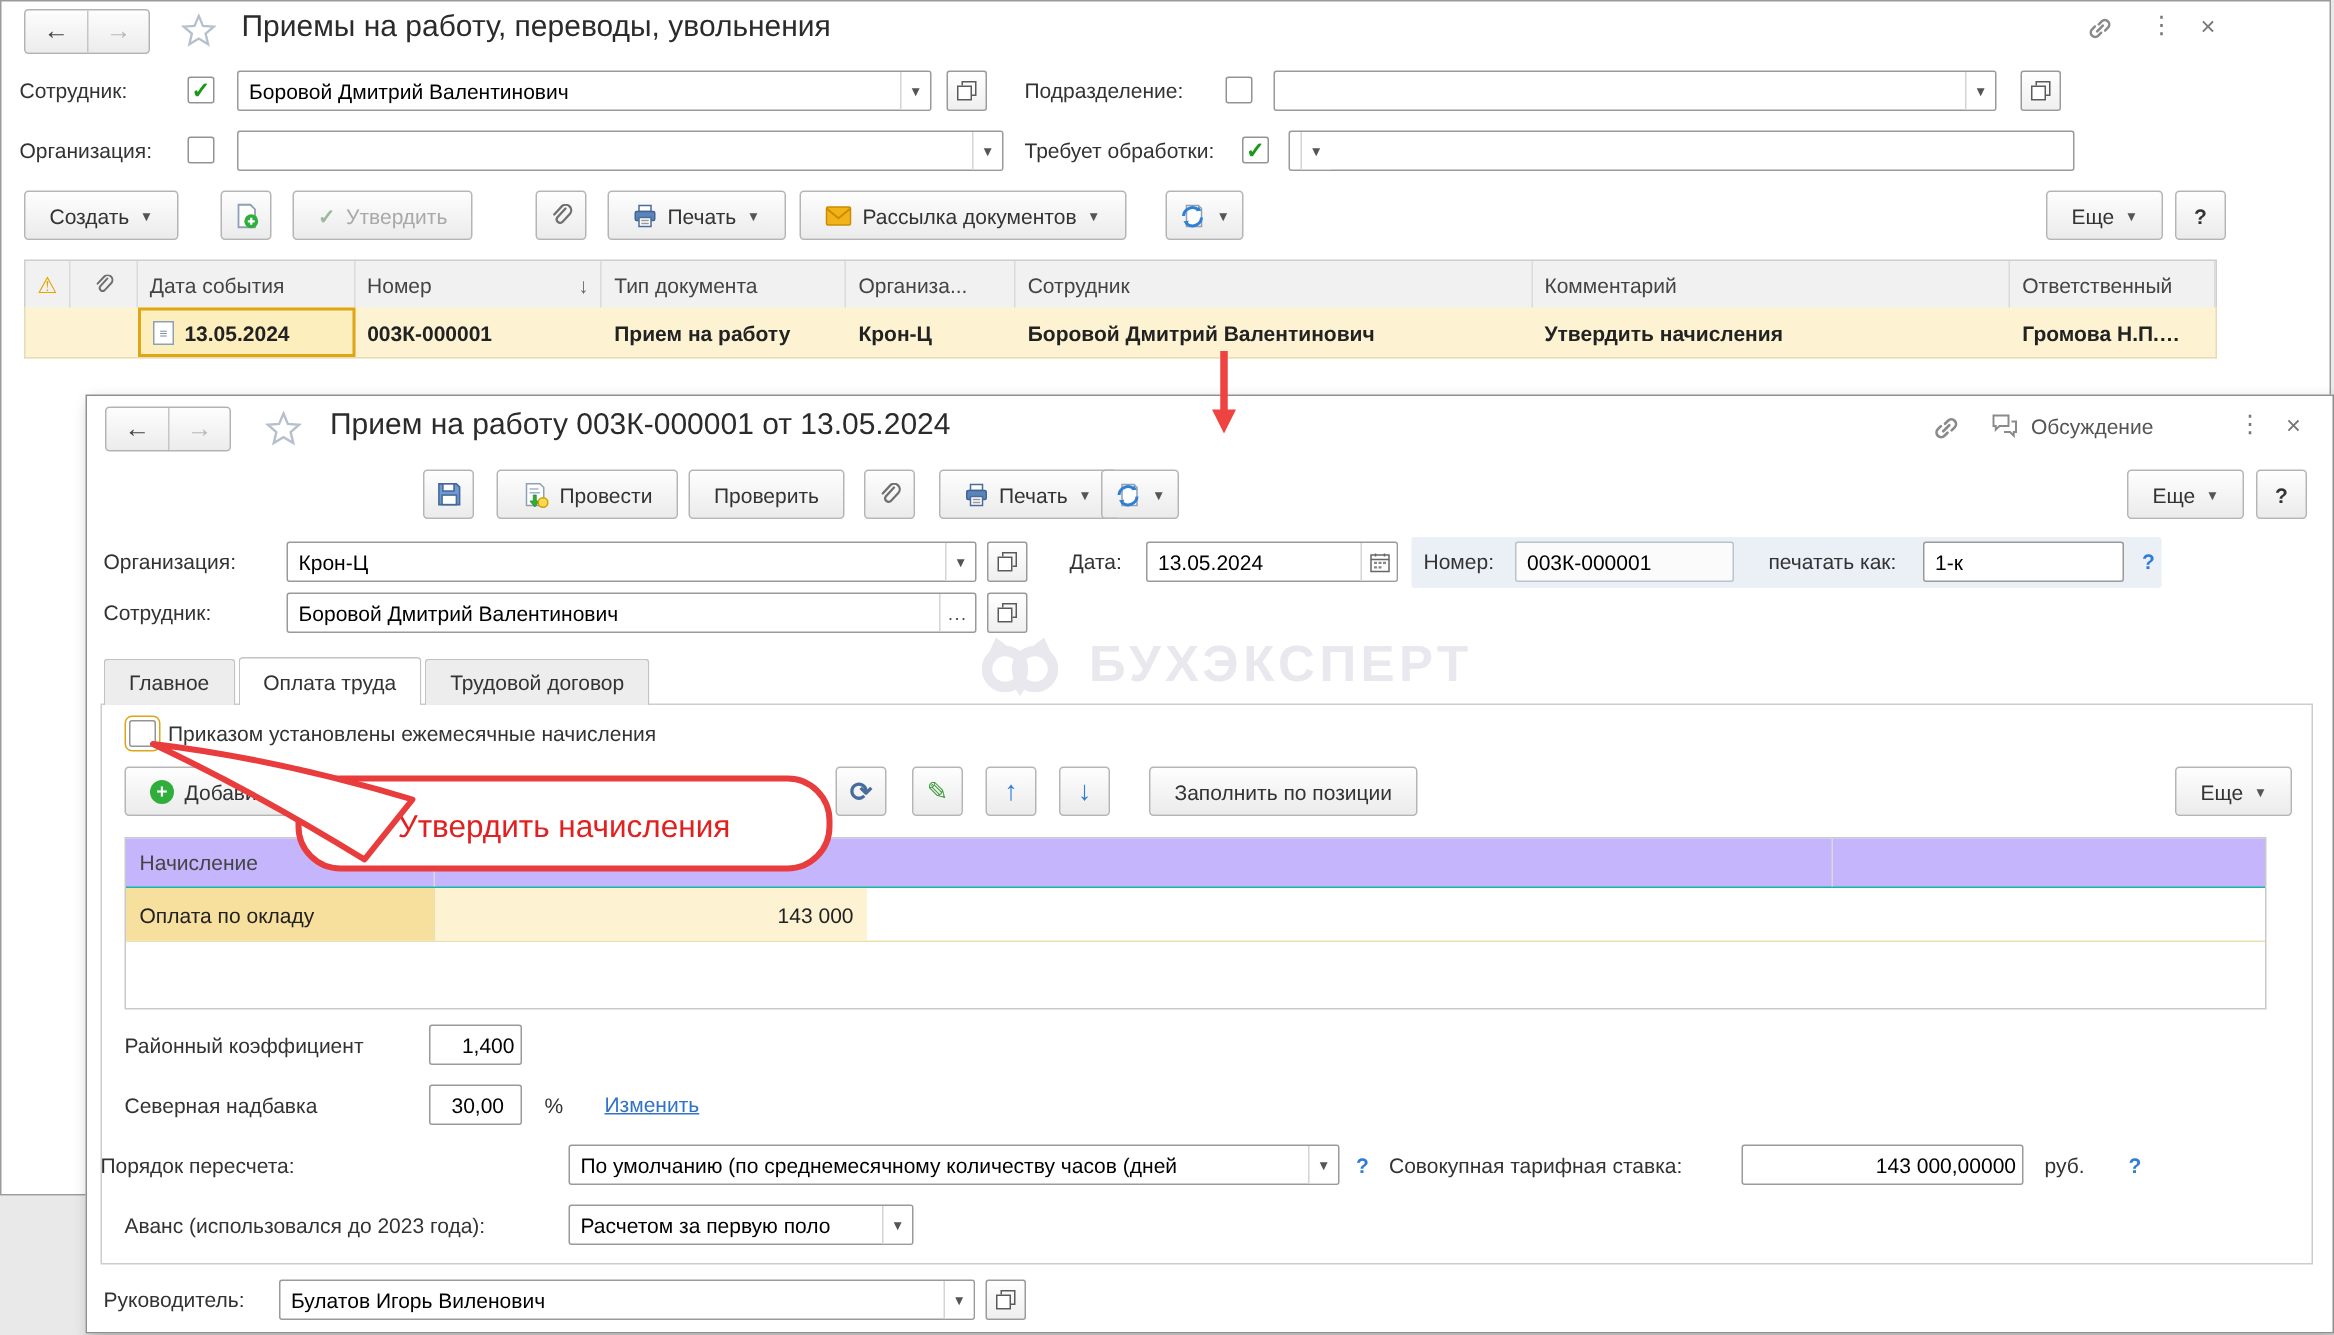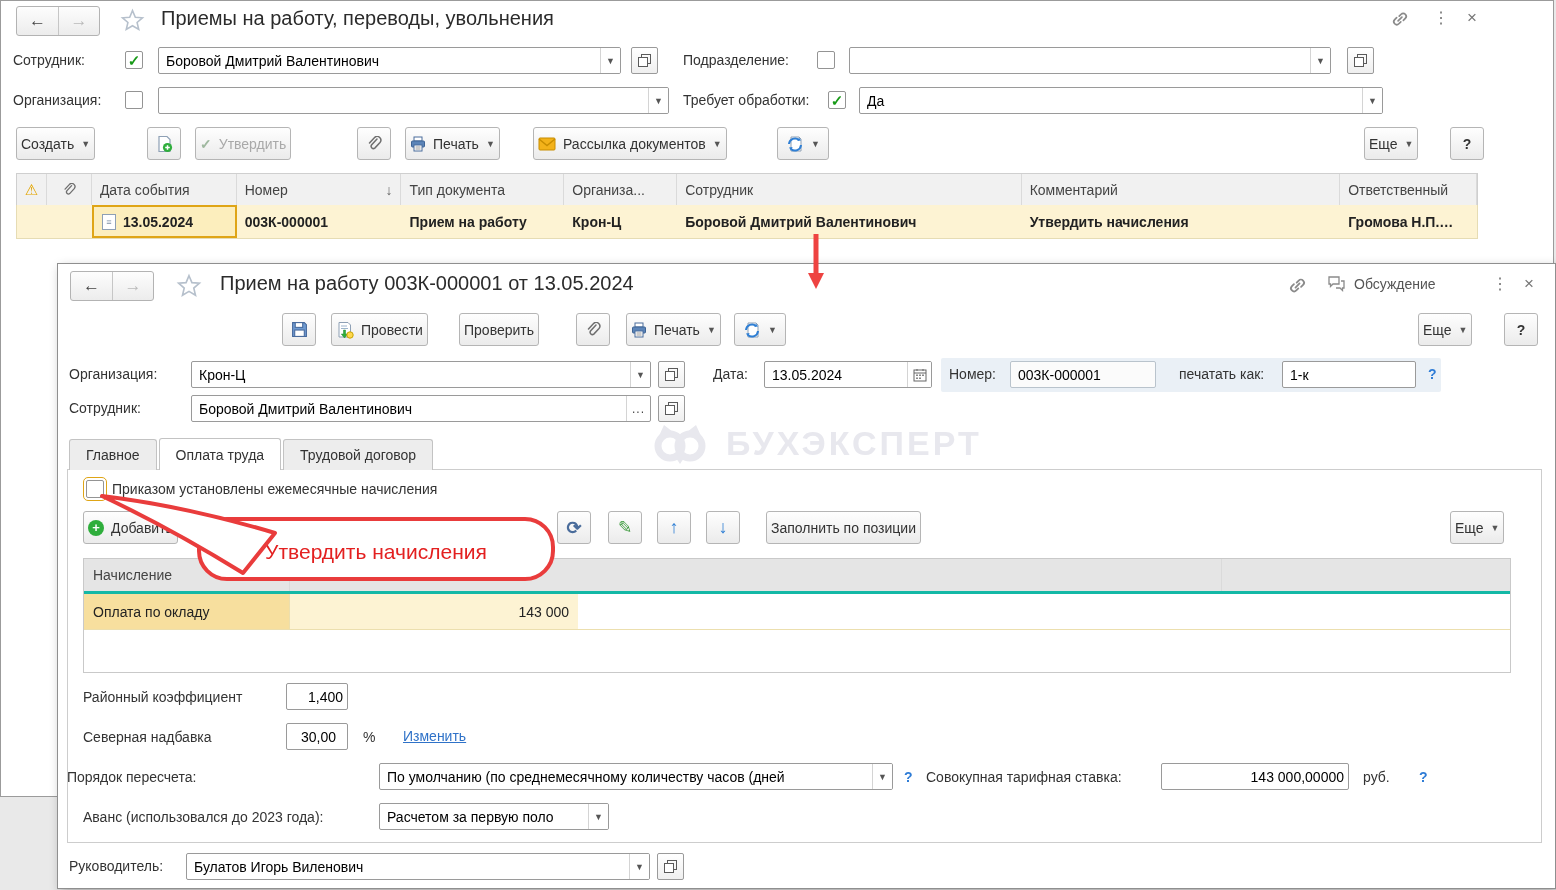--- a/index.html
+++ b/index.html
@@ -9,21 +9,21 @@
   .win { position:absolute; background:#fff; border:1px solid #9b9b9b; }
   .row { display:flex; align-items:center; }
   .lbl { font-size:14px; color:#333; white-space:nowrap; }
   .title { font-size:20px; color:#2b2b2b; white-space:nowrap; }
   
   .navg { display:flex; border:1px solid #b3b3b3; border-radius:3px; overflow:hidden; background:linear-gradient(#fdfdfd,#ececec); }
   .navb { width:41px; height:28px; display:flex; align-items:center; justify-content:center; font-size:17px; }
   .navb + .navb { border-left:1px solid #c6c6c6; }
   .navb.back { color:#444; } .navb.fwd { color:#b9b9b9; }
   
-  .btn { height:33px; display:inline-flex; align-items:center; gap:7px; padding:0 4px; border:1px solid #b5b5b5; border-radius:3px; background:linear-gradient(#fefefe,#ebebeb); font-size:14px; color:#333; white-space:nowrap; }
+  .btn { height:33px; display:inline-flex; align-items:center; gap:7px; padding:0 16px; border:1px solid #b5b5b5; border-radius:3px; background:linear-gradient(#fefefe,#ebebeb); font-size:14px; color:#333; white-space:nowrap; }
   .btn.sq { width:34px; padding:0; justify-content:center; }
   .btn.disabled { color:#a9a9a9; }
   .btn.primary { background:linear-gradient(#ffe24f,#fbce00); border-color:#c9a400; font-weight:bold; color:#1d1d1d; }
   .car { font-size:9px; color:#555; }
   
   .inp { height:27px; border:1px solid #9a9a9a; border-radius:2px; background:#fff; display:flex; align-items:center; padding-left:7px; font-size:14px; color:#000; overflow:hidden; }
   .inp .val { flex:1; white-space:nowrap; overflow:hidden; }
   .inp .ddseg { width:20px; align-self:stretch; display:flex; align-items:center; justify-content:center; font-size:9px; color:#555; border-left:1px solid #d4d4d4; background:#fff; }
   .inp .dots { width:24px; align-self:stretch; display:flex; align-items:center; justify-content:center; font-size:12px; color:#444; border-left:1px solid #d4d4d4; letter-spacing:1px; }
   .inp.ro { background:#fbfbfb; border-color:#b9c3cc; }
@@ -39,21 +39,21 @@
   .t1h { display:flex; background:#f1f1f1; border:1px solid #cfcfcf; }
   .t1h .c { height:32px; display:flex; align-items:center; padding:0 8px; font-size:14px; color:#444; border-right:1px solid #dadada; overflow:hidden; white-space:nowrap; }
   .t1r { display:flex; background:#fdf3d3; border:1px solid #e6dcb4; border-top:none; }
   .t1r .c { height:33px; display:flex; align-items:center; padding:0 8px; font-size:14px; font-weight:bold; color:#222; overflow:hidden; white-space:nowrap; }
   
   .tab { height:31px; padding:0 16px; display:inline-flex; align-items:center; font-size:14px; color:#333; background:#ededed; border:1px solid #c3c3c3; border-bottom:none; border-radius:3px 3px 0 0; margin-right:2px; }
   .tab.active { background:#fff; position:relative; z-index:3; height:32px; }
   .frame { position:absolute; border:1px solid #cdcdcd; background:#fff; }
   
   .t2 { position:absolute; border:1px solid #c9c9c9; background:#fff; }
-  .t2 .hrow { display:flex; background:#e5e5e5; border-bottom:3px solid #14b8a6; }
+  .t2 .hrow { display:flex; background:#c4b5fd; border-bottom:1px solid #14b8a6; }
   .t2 .hrow .c { height:32px; display:flex; align-items:center; padding:0 9px; color:#444; border-right:1px solid #dadada; }
   .t2 .drow { display:flex; border-bottom:1px solid #ecdfae; }
   .t2 .drow .c { height:35px; display:flex; align-items:center; padding:0 9px; color:#222; border-right:1px solid #ecdfae; background:#fdf3d3; overflow:hidden; white-space:nowrap; }
   .link { color:#2f72c8; text-decoration:underline; font-size:14px; white-space:nowrap; }
   .qm { color:#2e7cd6; font-weight:bold; font-size:14px; }
   .bluepanel { position:absolute; background:#eaf0f6; border-radius:2px; }
   .wm { display:flex; align-items:center; gap:14px; color:#e8e8ee; }
   .wm .wmtxt { font-size:34px; font-weight:bold; letter-spacing:3px; }
 </style>
 </head>
@@ -105,21 +105,20 @@
     <div class="abs lbl" style="left:12px;top:91px;">Организация:</div>
     <div class="abs cb" style="left:124px;top:90px;"></div>
     <div class="abs inp" style="left:157px;top:86px;width:511px;">
       <span class="val"></span>
       <span class="ddseg">▼</span>
     </div>
 
     <div class="abs lbl" style="left:682px;top:91px;">Требует обработки:</div>
     <div class="abs cb" style="left:827px;top:90px;">✓</div>
     <div class="abs inp" style="left:858px;top:86px;width:524px;">
-      <span class="val">Да</span>
       <span class="ddseg">▼</span>
     </div>
 
     <div class="abs btn" style="left:15px;top:126px;">
       <span>Создать</span>
         <span class="car">▼</span>
     </div>
     <div class="abs btn sq" style="left:146px;top:126px;">
       <svg viewBox="0 0 18 18" width="18" height="18">
           <path d="M4 1.5 h8 l3 3 v12 h-11 z" fill="#fff" stroke="#8ea0b5" stroke-width="1.2"></path>

